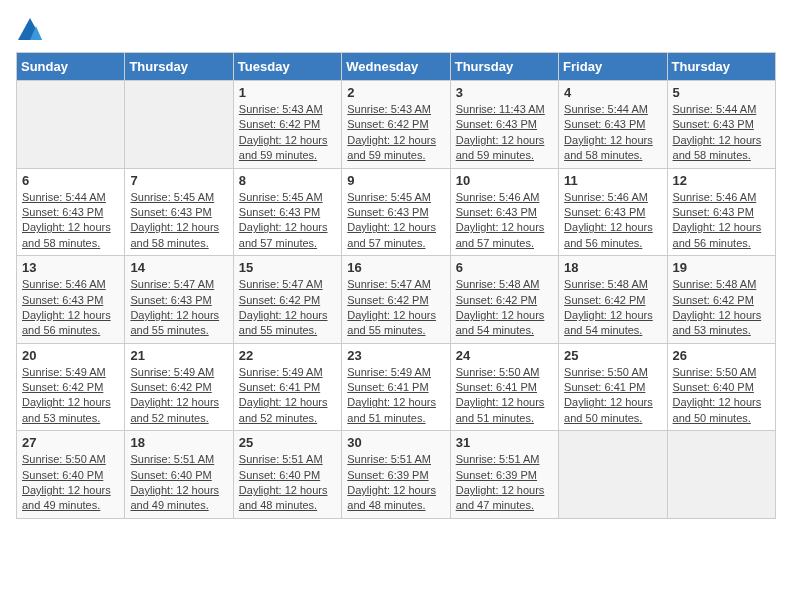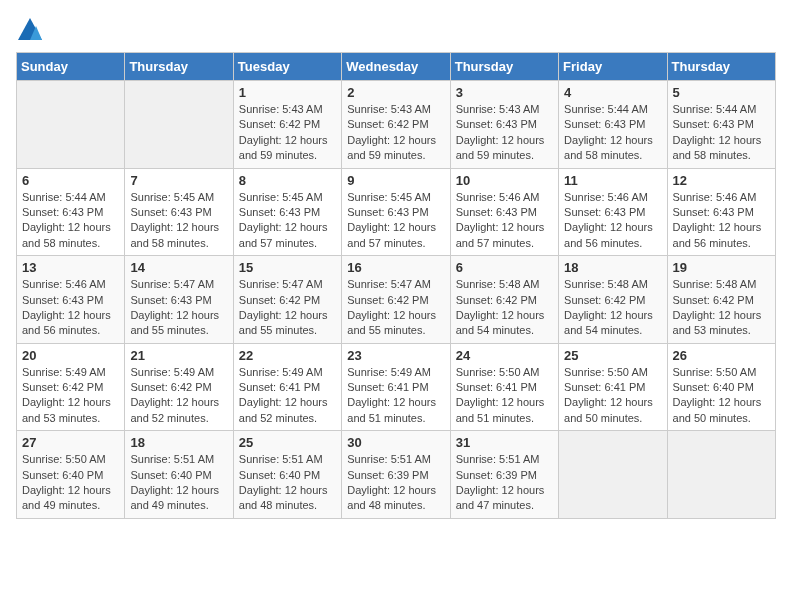--- a/index.html
+++ b/index.html
@@ -82,20 +82,21 @@
     .day-number {
       font-size: 13px;
       font-weight: bold;
       display: block;
       margin-bottom: 2px;
     }
     .day-info {
       font-size: 11px;
       line-height: 1.4;
       color: #444;
+      text-decoration: underline;
     }
     .empty-cell {
       background: #f0f0f0 !important;
     }
   </style>
 </head>
 <body>
 
 <div class="header">
   <div class="logo">
@@ -137,21 +138,21 @@
 Daylight: 12 hours and 59 minutes.</div>
         </td>
         <td>
           <span class="day-number">2</span>
           <div class="day-info">Sunrise: 5:43 AM
 Sunset: 6:42 PM
 Daylight: 12 hours and 59 minutes.</div>
         </td>
         <td>
           <span class="day-number">3</span>
-          <div class="day-info">Sunrise: 5:43 AM
+          <div class="day-info">Sunrise: 11:43 AM
 Sunset: 6:43 PM
 Daylight: 12 hours and 59 minutes.</div>
         </td>
         <td>
           <span class="day-number">4</span>
           <div class="day-info">Sunrise: 5:44 AM
 Sunset: 6:43 PM
 Daylight: 12 hours and 58 minutes.</div>
         </td>
         <td>

